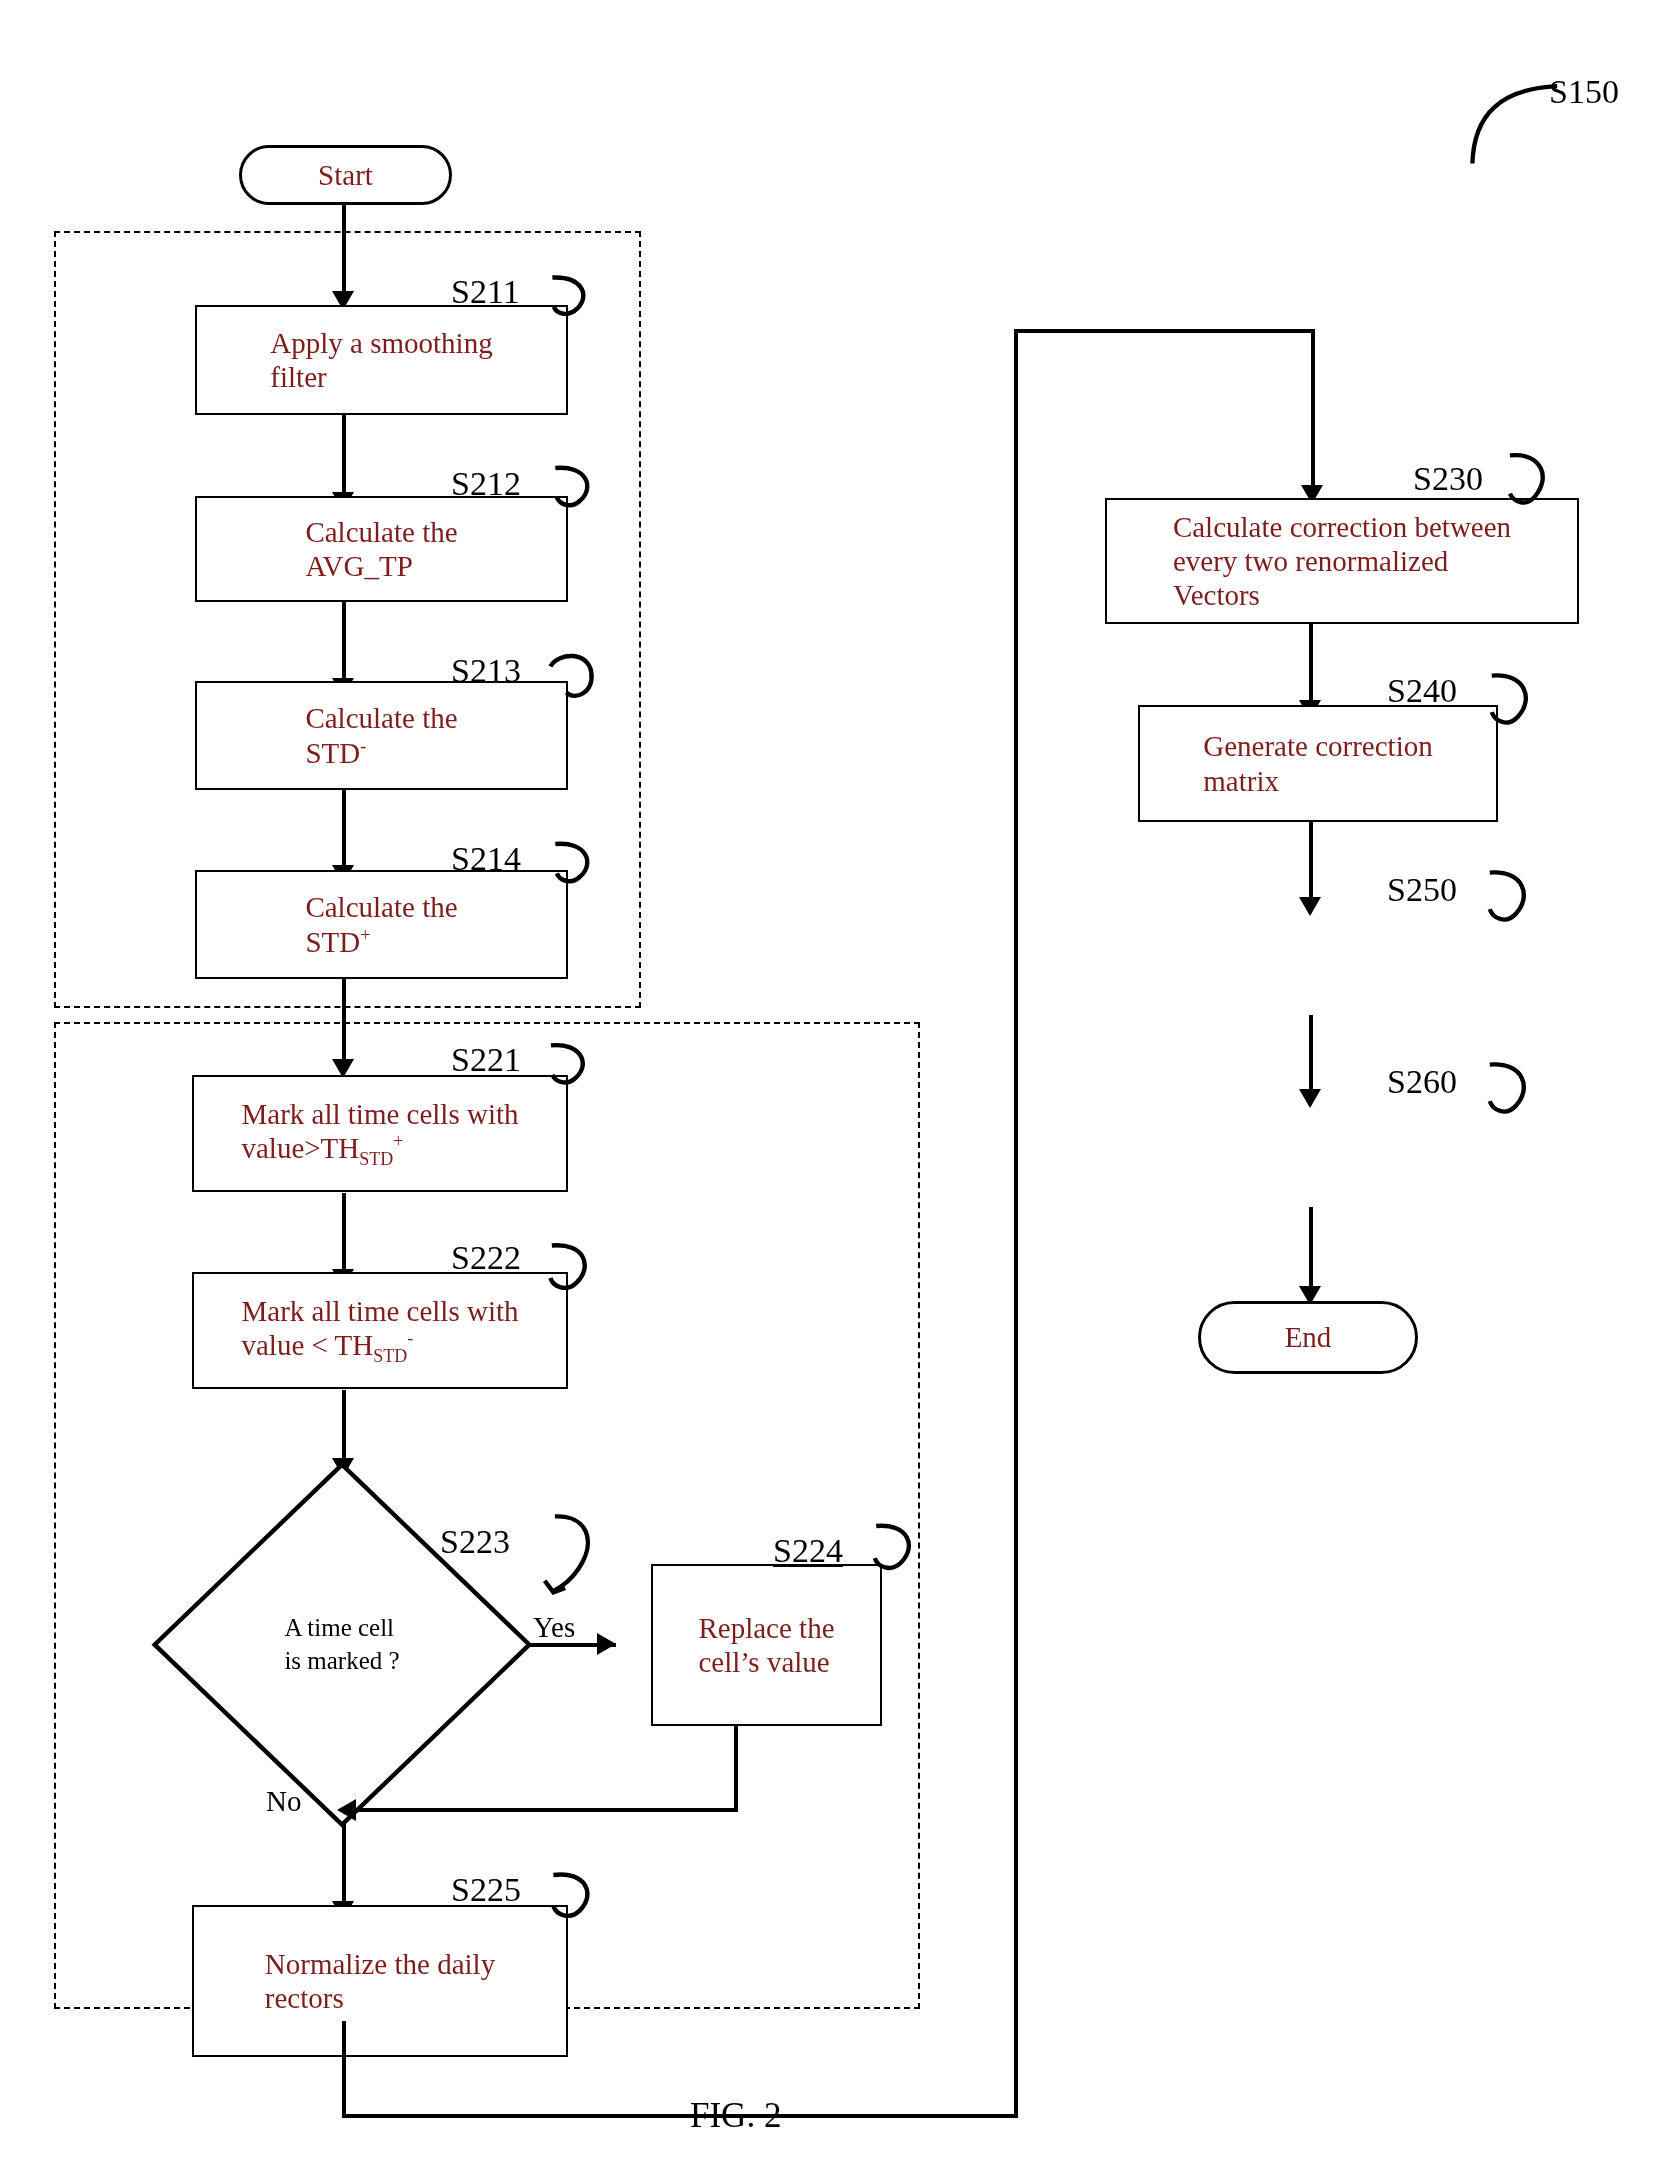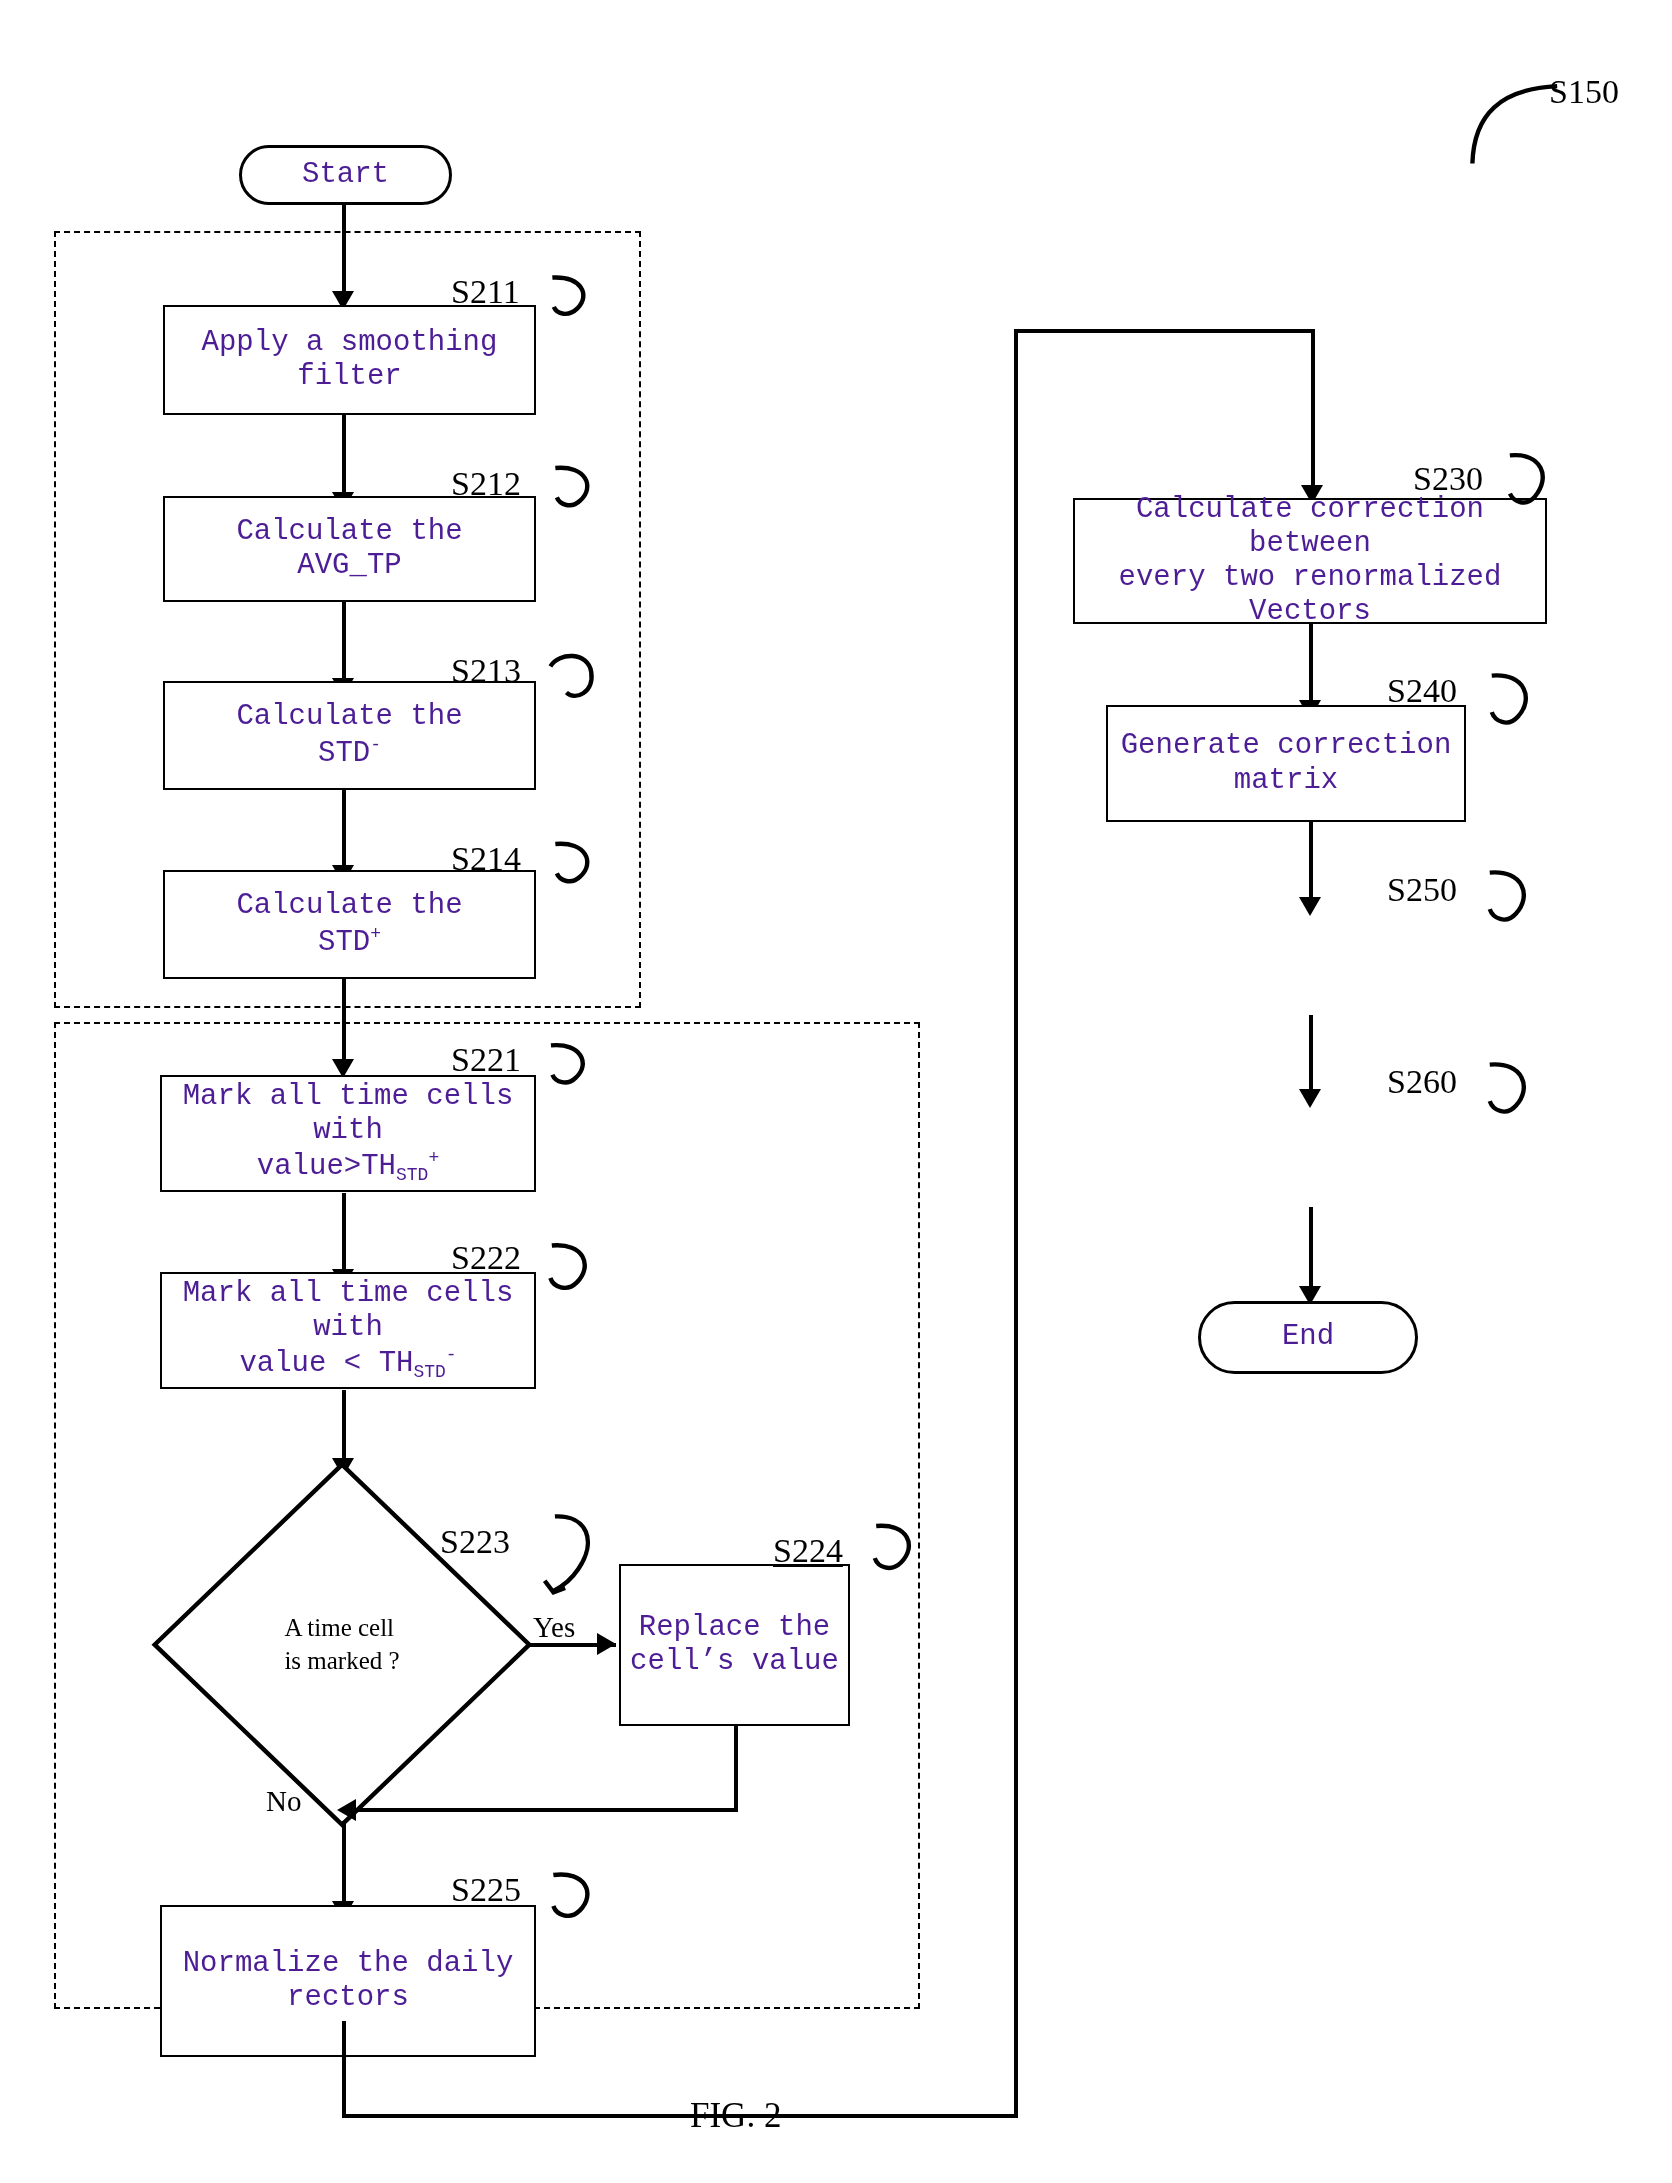--- a/index.html
+++ b/index.html
@@ -18,29 +18,29 @@
     overflow: hidden;
   }
 
   
   .node {
     position: absolute;
     box-sizing: border-box;
     display: flex;
     align-items: center;
     justify-content: center;
-    text-align: center;
+    text-align: left;
     line-height: 1.18;
     font-size: 29px;
-    color: #4c1d95;
+    color: #7f1d1d;
     background: #fff;
-    font-family: Liberation Mono, monospace;
   }
   .proc {
     border: 2.9px solid #000;
+    margin-left: 32px;
   }
   .term {
     border: 3.7px solid #000;
     border-radius: 66px;
   }
   .node .txt {
     display: block;
     padding: 0 5.9px;
     white-space: pre-line;
   }

